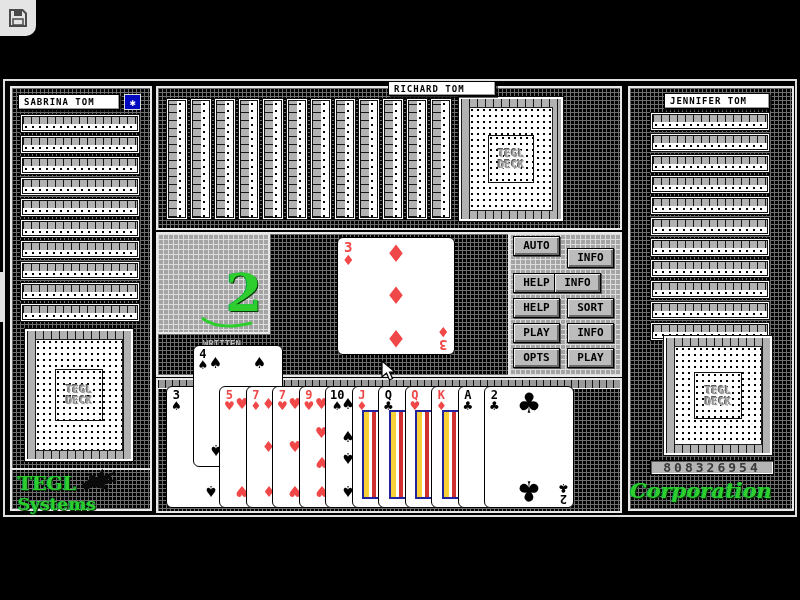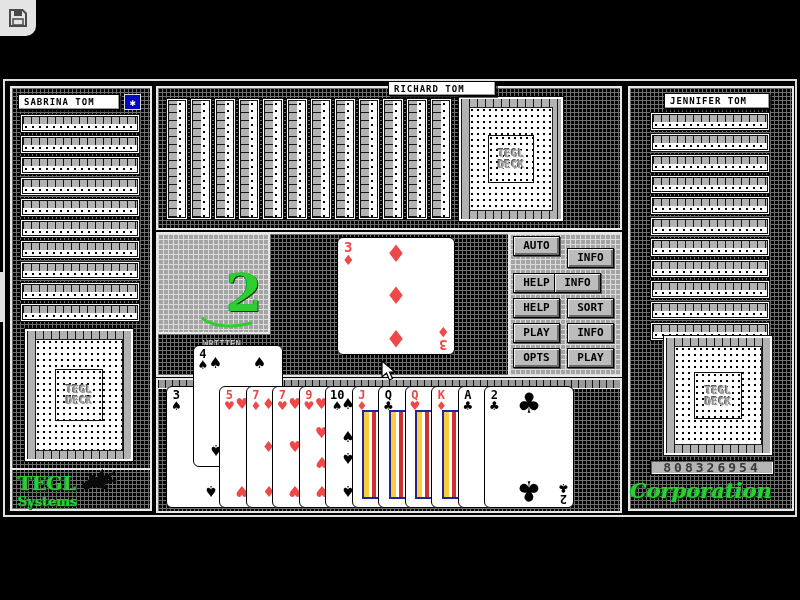--- a/index.html
+++ b/index.html
@@ -160,21 +160,21 @@
           </div>
         </div>
       </div>
     </div>
   <div class="divider" style="top:380px;"></div>
   <div class="abs" style="left:6px;top:384px;width:130px;">
     <span class="green-brand" style="font-size:19px;font-family:'DejaVu Serif',serif;">TEGL</span>
     <svg width="46" height="26" viewBox="0 0 48 30" style="position:absolute;left:58px;top:-6px;">
       <path d="M4 22 L14 14 L10 8 L22 13 L28 3 L30 11 L44 6 L34 16 L46 16 L30 22 L36 28 L18 24 L8 28 Z" fill="#0a0a0a"></path>
     </svg>
-    <div class="green-brand" style="font-size:13px;font-family:'DejaVu Serif',serif;margin-top:0;">Systems</div>
+    <div class="green-brand" style="font-size:17px;font-family:'DejaVu Serif',serif;margin-top:0;">Systems</div>
   </div>
 </div>
 
 <div class="panel dark-check" id="panel-top" style="left:156px;top:86px;width:466px;height:144px;">
   <div class="abs" id="strips-top" style="left:8px;top:10px;white-space:nowrap;"><div class="strip-v"><div class="ridge"></div><div class="dots"></div></div><div class="strip-v"><div class="ridge"></div><div class="dots"></div></div><div class="strip-v"><div class="ridge"></div><div class="dots"></div></div><div class="strip-v"><div class="ridge"></div><div class="dots"></div></div><div class="strip-v"><div class="ridge"></div><div class="dots"></div></div><div class="strip-v"><div class="ridge"></div><div class="dots"></div></div><div class="strip-v"><div class="ridge"></div><div class="dots"></div></div><div class="strip-v"><div class="ridge"></div><div class="dots"></div></div><div class="strip-v"><div class="ridge"></div><div class="dots"></div></div><div class="strip-v"><div class="ridge"></div><div class="dots"></div></div><div class="strip-v"><div class="ridge"></div><div class="dots"></div></div><div class="strip-v"><div class="ridge"></div><div class="dots"></div></div></div>
   <div class="cardback" id="cardback-top" style="left:300px;top:8px;width:106px;height:126px;">
       <div class="cb-frame">
         <div class="cb-inner">
           <div class="cb-label">
             <span>TEGL</span>

